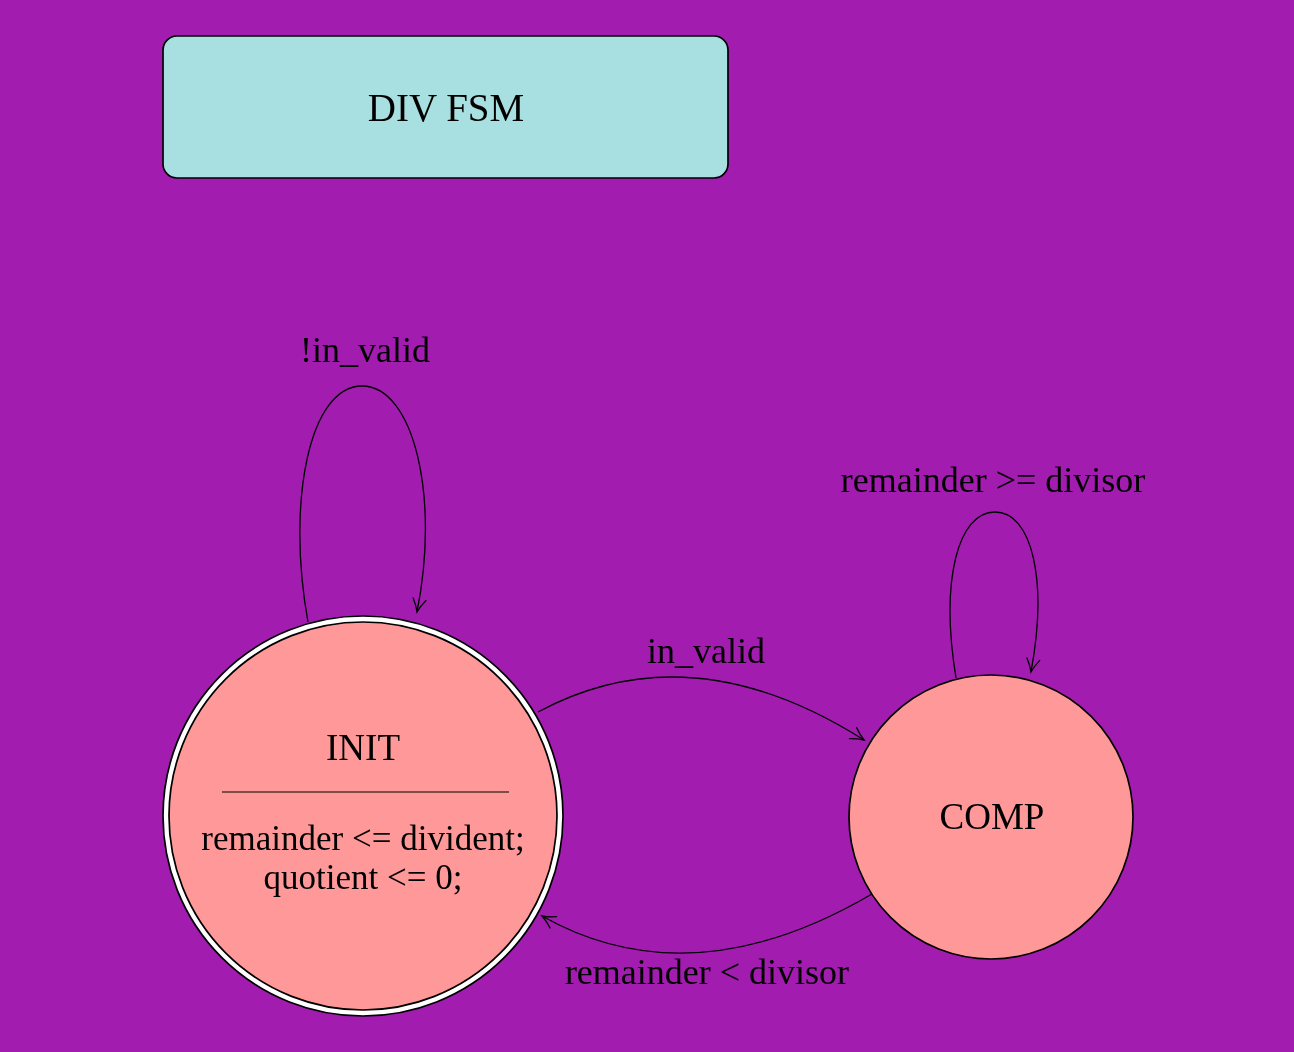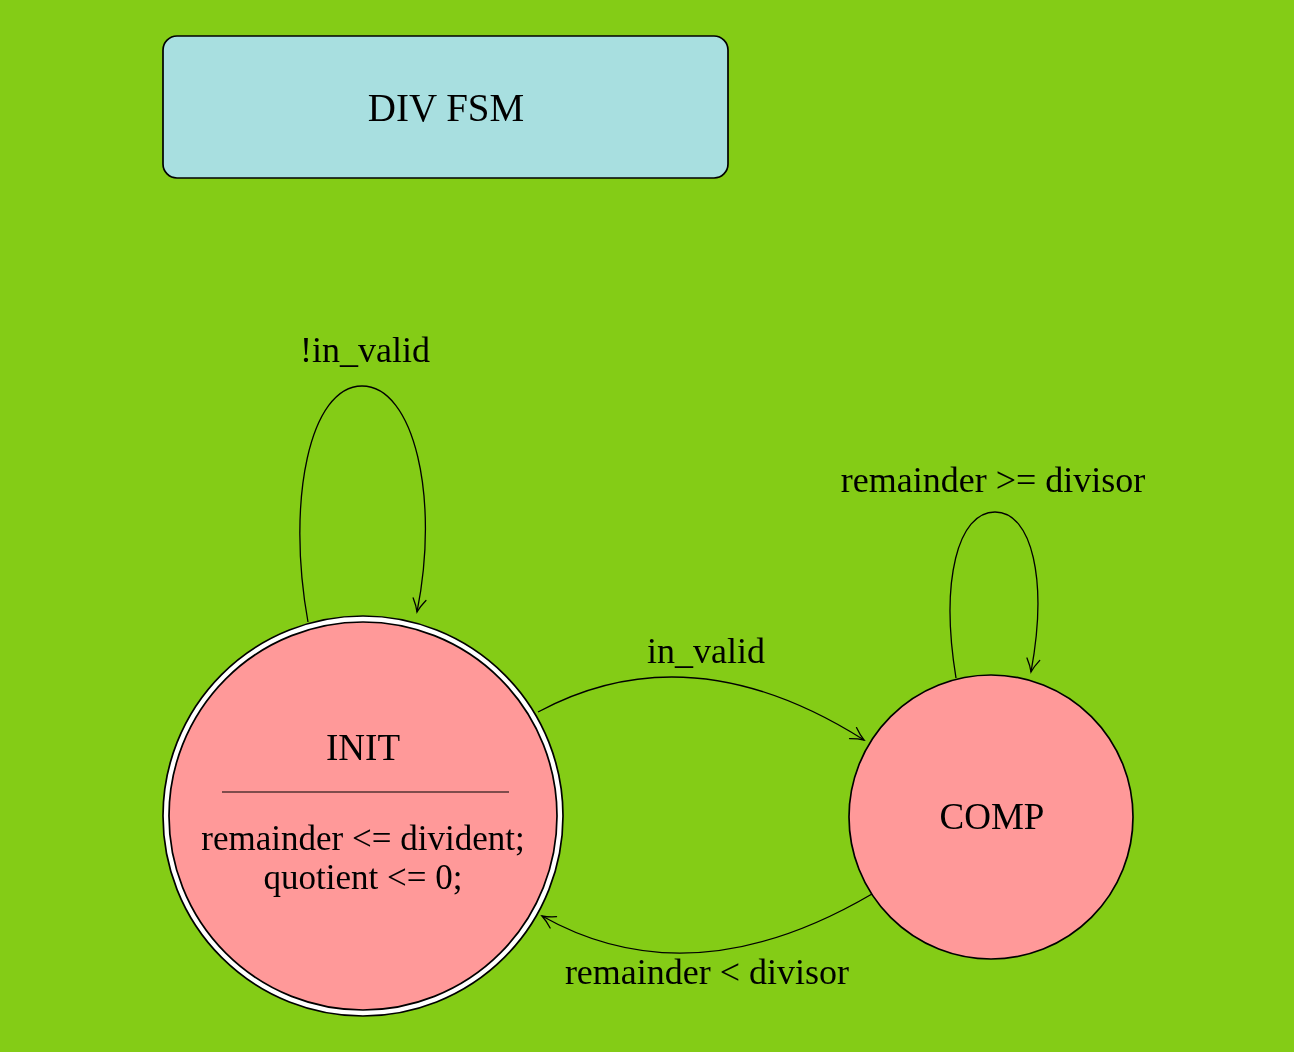--- a/index.html
+++ b/index.html
@@ -4,21 +4,21 @@
 <style>
   html, body {
     margin: 0;
     padding: 0;
     background: #ffffff;
   }
   .canvas {
     position: relative;
     width: 1294px;
     height: 1052px;
-    background: #84cc16;
+    background: #a21caf;
     overflow: hidden;
     font-family: "Liberation Serif", "DejaVu Serif", serif;
   }
   svg.fsm {
     position: absolute;
     left: 0;
     top: 0;
     width: 1294px;
     height: 1052px;
   }

